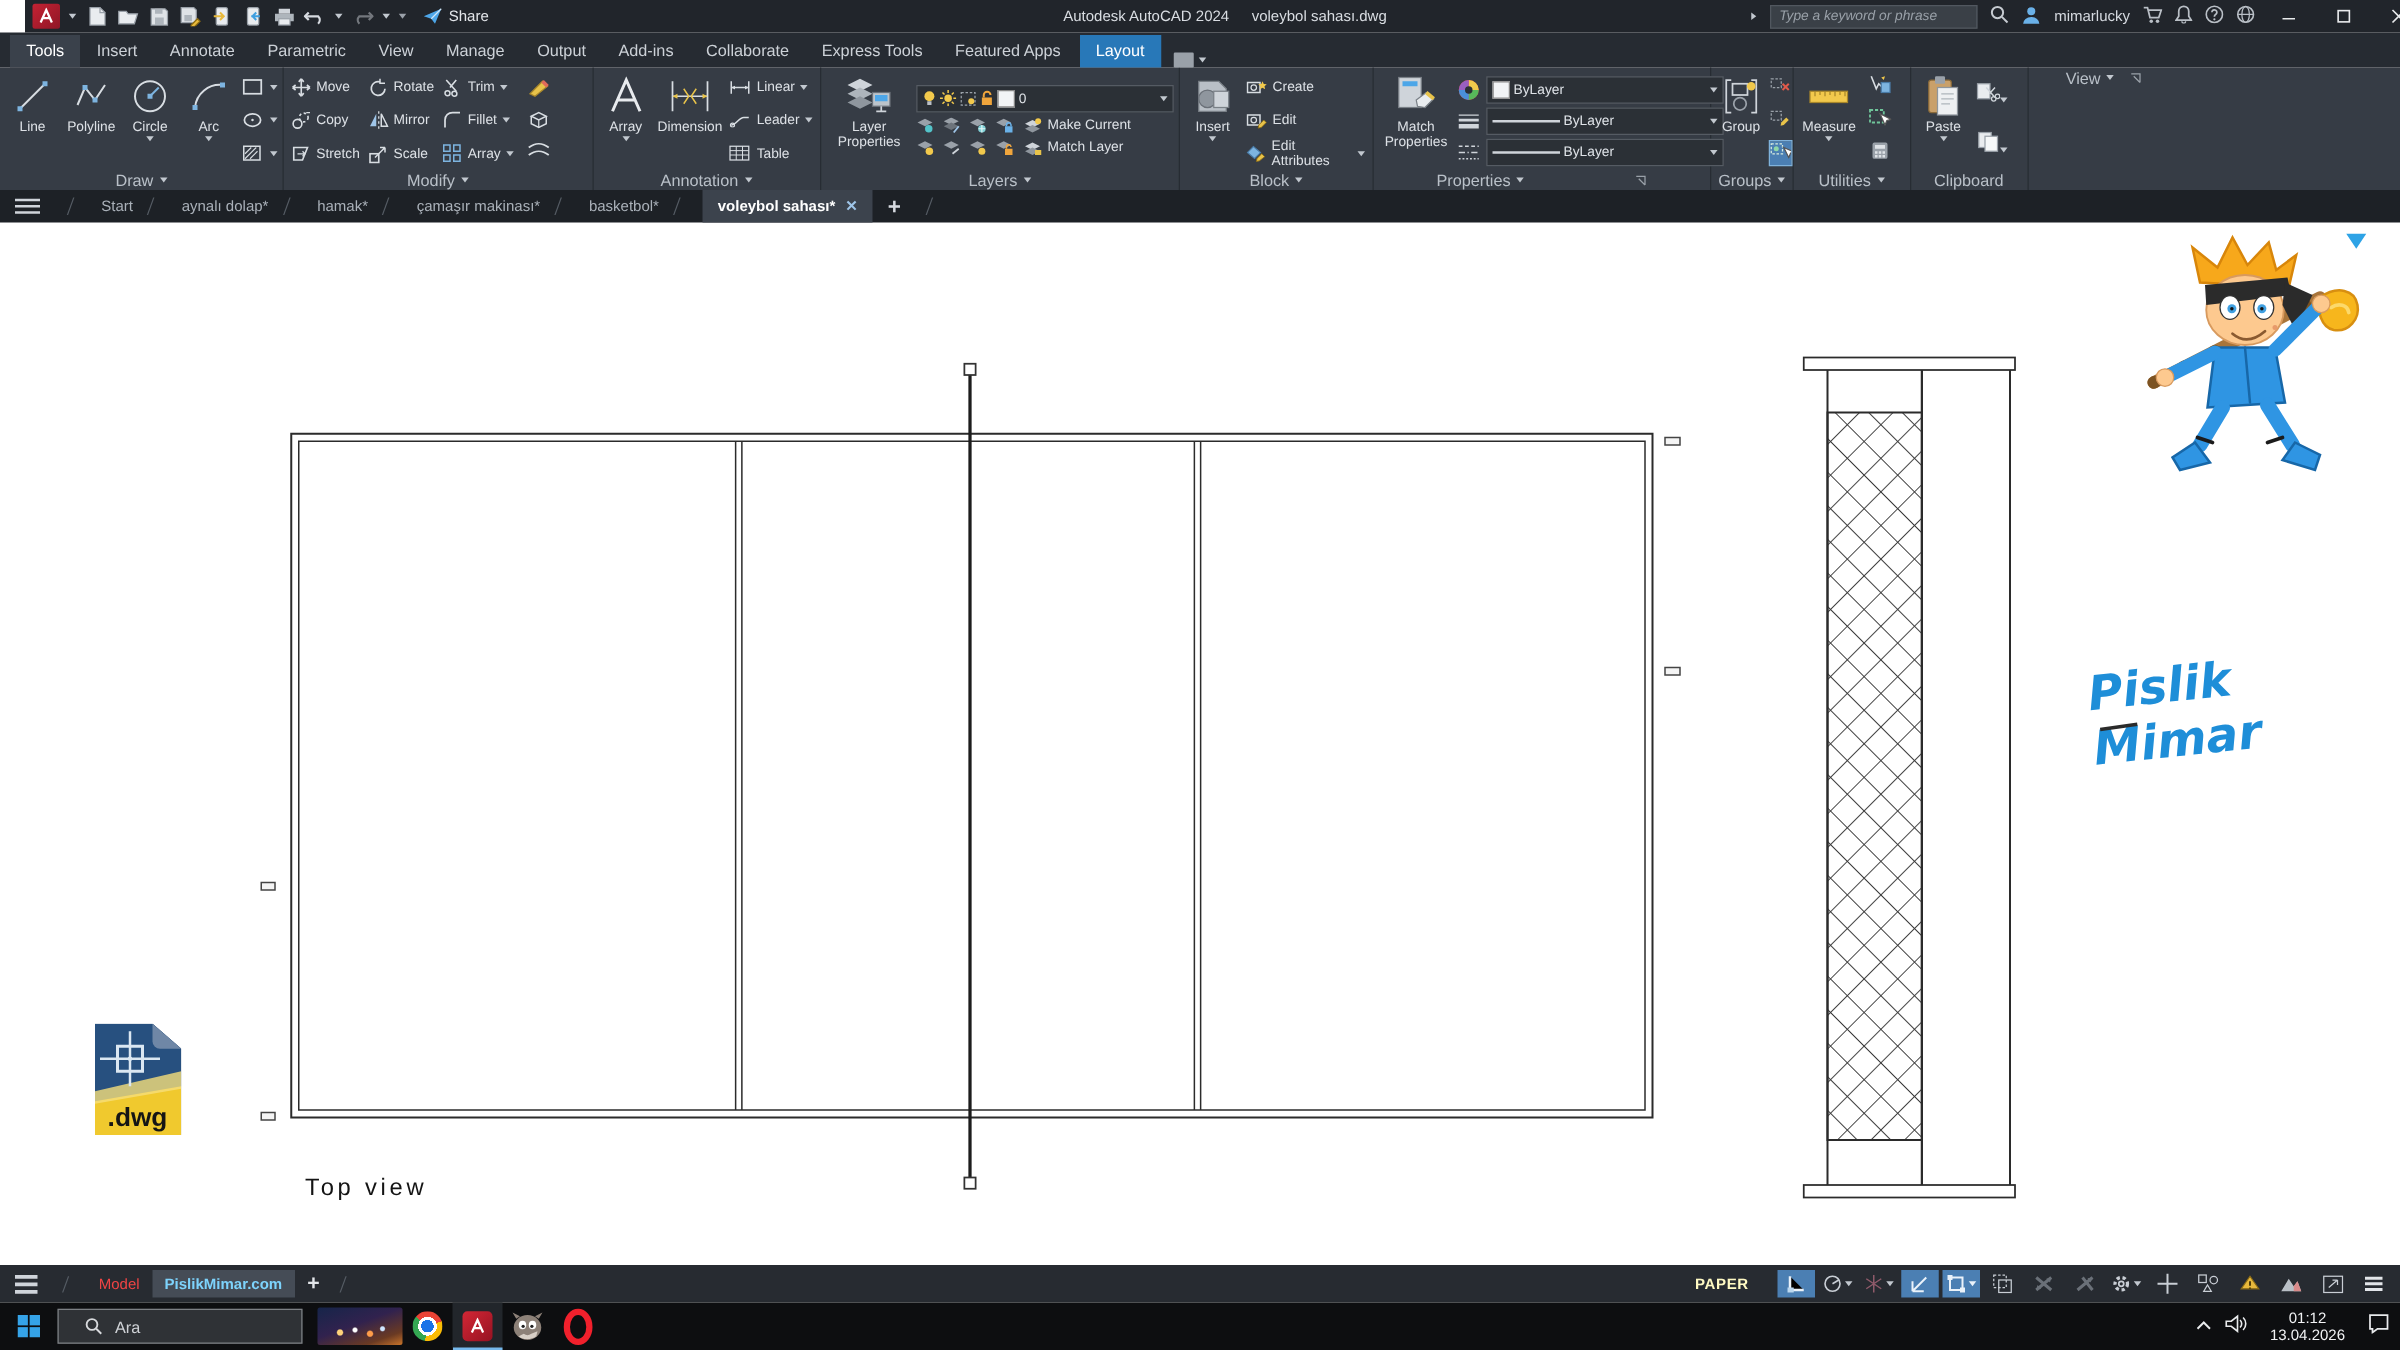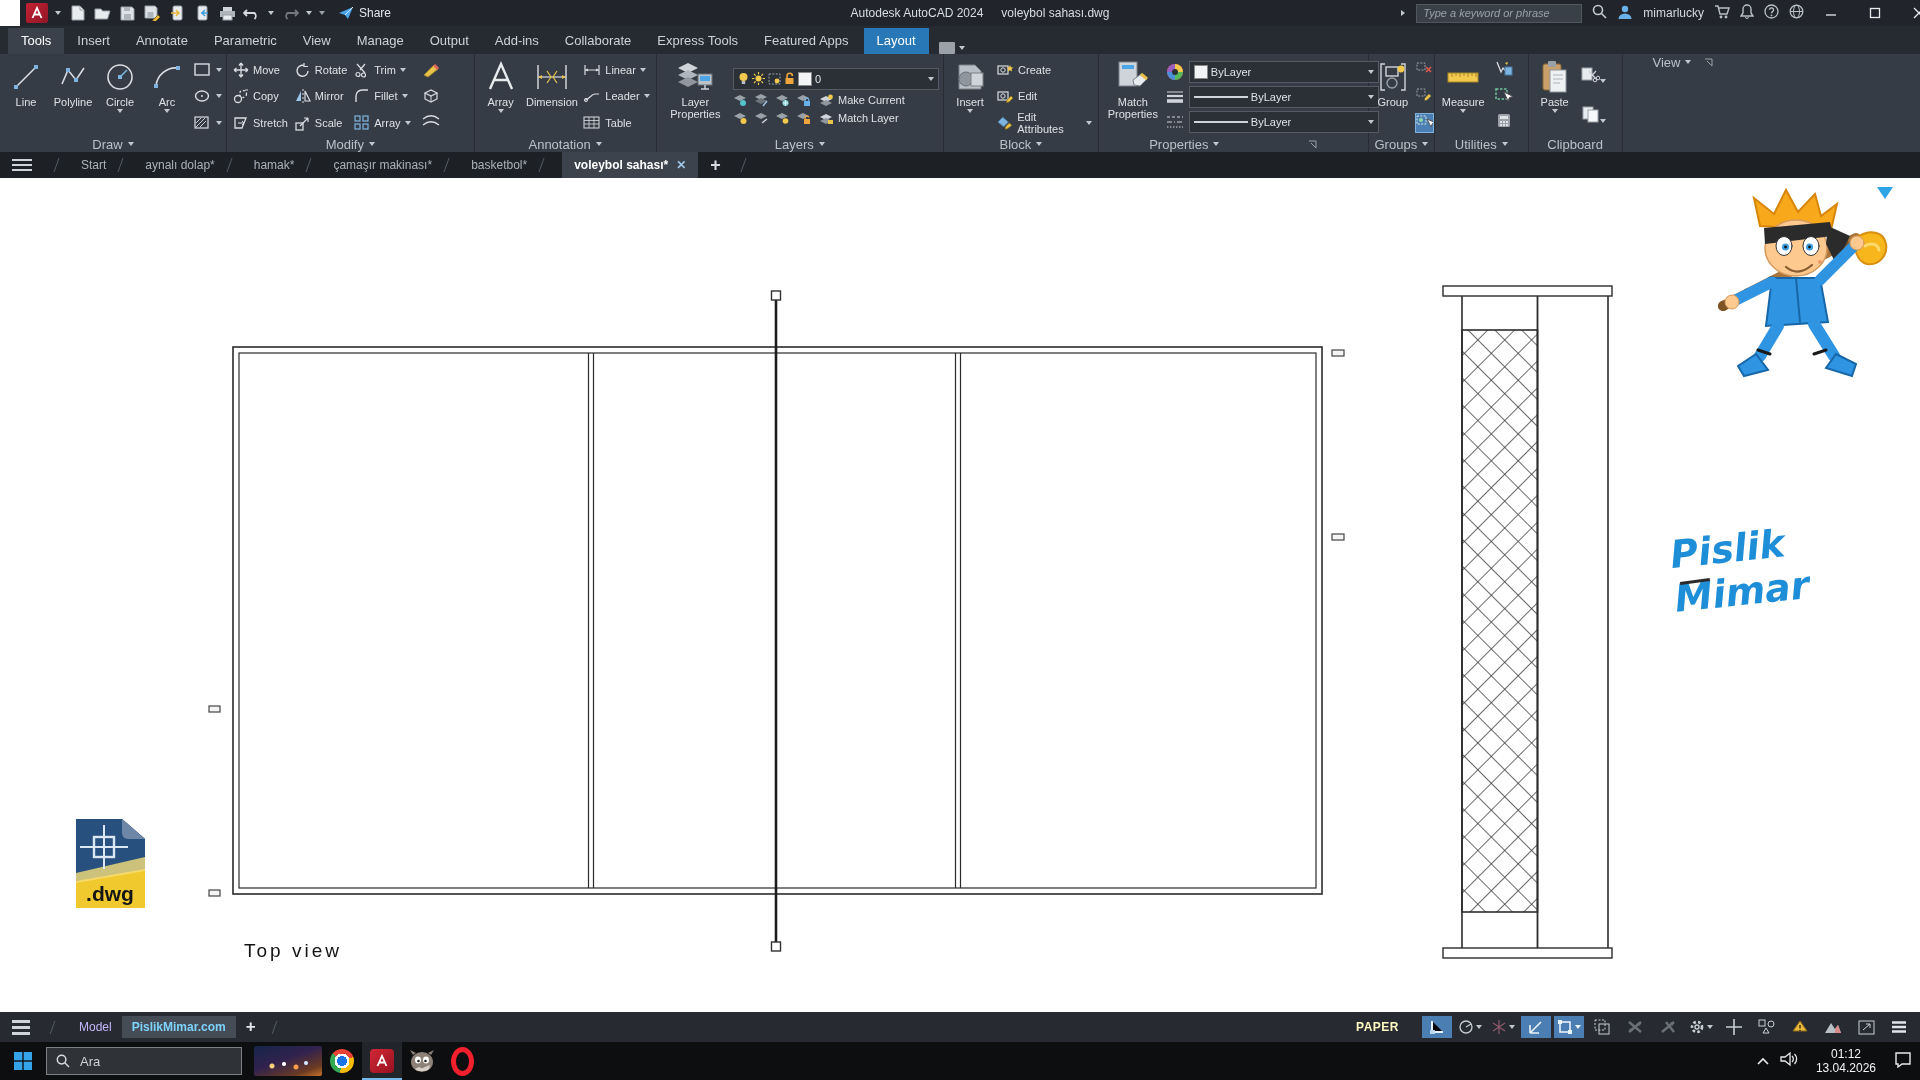--- a/index.html
+++ b/index.html
@@ -51,31 +51,31 @@
   .logo-text{position:absolute;left:1672px;top:342px;width:250px;transform:rotate(-6deg);color:#1e8ed8;font-size:38px;font-weight:bold;font-style:italic;font-family:"DejaVu Sans",sans-serif;text-shadow:0 0 2px #fff;}
   .logo-underline{position:absolute;left:1680px;top:402px;width:30px;height:0;border-top:3px solid #2b2b2b;transform:rotate(-8deg);}
   .dlbtn{position:absolute;left:18px;top:747px;width:180px;height:62px;border-radius:31px;background:linear-gradient(180deg,#f0352b,#d81a10);border:3px solid #c01109;box-sizing:border-box;display:flex;align-items:center;justify-content:space-between;padding:0 8px 0 16px;box-shadow:0 2px 4px rgba(0,0,0,.35);}
   .dlbtn span{color:#fff;font-weight:bold;font-size:23px;letter-spacing:.5px;font-family:"Liberation Sans",sans-serif;}
   .dlcirc{width:44px;height:44px;border-radius:50%;background:radial-gradient(circle at 35% 30%,#f4473d,#c6130a);display:flex;align-items:center;justify-content:center;box-shadow:inset 0 0 0 2px #ad0e06;}
   
   .statusbar{position:absolute;left:0;top:1012px;width:1920px;height:30px;background:#272b31;display:flex;align-items:center;color:#d2d6db;font-size:12px;z-index:40;}
   .sb-burger{display:flex;flex-direction:column;gap:3px;margin:0 14px 0 12px;}
   .sb-burger i{display:block;width:18px;height:3px;background:#cfd4da;}
   .sb-slash{width:8px;height:13px;border-left:1px solid #555c64;transform:skewX(-20deg);margin:0 8px;}
-  .ltab{padding:4px 10px;color:#c4b5fd;}
+  .ltab{padding:4px 10px;color:#ef4444;}
   .ltab.active{background:#454c56;color:#7dd3fc;font-weight:bold;}
   .sb-plus{color:#e2e5e9;font-size:17px;margin:0 10px;font-weight:bold;}
   .sb-right{margin-left:auto;display:flex;align-items:center;gap:3px;padding-right:6px;}
   .paper{font-weight:bold;font-size:12px;color:#fef9c3;letter-spacing:.5px;margin-right:20px;}
   .sbtn{min-width:24px;height:22px;display:flex;align-items:center;justify-content:center;gap:2px;padding:0 3px;}
   .sbtn.on{background:#4b7fb3;}
   
   .taskbar{position:absolute;left:0;top:1042px;width:1920px;height:38px;background:#0d0e10;display:flex;align-items:center;z-index:50;color:#e8eaec;}
   .tstart{width:46px;height:38px;display:flex;align-items:center;justify-content:center;}
-  .tsearch{width:196px;height:28px;background:#2f3236;border:1px solid #7d8084;display:flex;align-items:center;gap:8px;padding:0 9px;box-sizing:border-box;}
+  .tsearch{width:196px;height:28px;background:#2f3236;border:1px solid #7d8084;display:flex;align-items:center;gap:8px;padding:0 21px;box-sizing:border-box;}
   .tsearch input{background:transparent;border:none;outline:none;color:#d8dadd;font-size:13px;width:120px;}
   .tsearch input::placeholder{color:#cfd2d6;}
   .tthumb{width:68px;height:30px;margin-left:12px;border-radius:2px;background:linear-gradient(160deg,#16254a 0%,#31224e 45%,#6a3a23 80%,#c8742a 100%);position:relative;overflow:hidden;}
   .tthumb:after{content:"";position:absolute;left:10px;top:14px;width:46px;height:12px;background:radial-gradient(circle at 8px 6px,#ffd27a 0 2px,transparent 3px),radial-gradient(circle at 20px 4px,#fff 0 1.5px,transparent 2.5px),radial-gradient(circle at 32px 7px,#ff9d4a 0 2px,transparent 3px),radial-gradient(circle at 42px 3px,#cfe6ff 0 1.5px,transparent 2.5px);}
   .tapp{width:40px;height:38px;display:flex;align-items:center;justify-content:center;position:relative;}
   .tapp.active{background:#22262b;box-shadow:inset 0 -2px 0 #76b9ed;}
   .acadtile{width:24px;height:24px;border-radius:4px;background:linear-gradient(135deg,#d32735,#961222);display:flex;align-items:center;justify-content:center;}
   .opera{width:13px;height:19px;border-radius:50%;border:5px solid #f1202c;box-sizing:content-box;}
   .tb-clock{display:flex;flex-direction:column;align-items:center;justify-content:center;font-size:12px;line-height:14px;color:#f2f3f5;padding:0 8px;}
   .tright{margin-left:auto;display:flex;align-items:center;gap:10px;padding-right:8px;}

